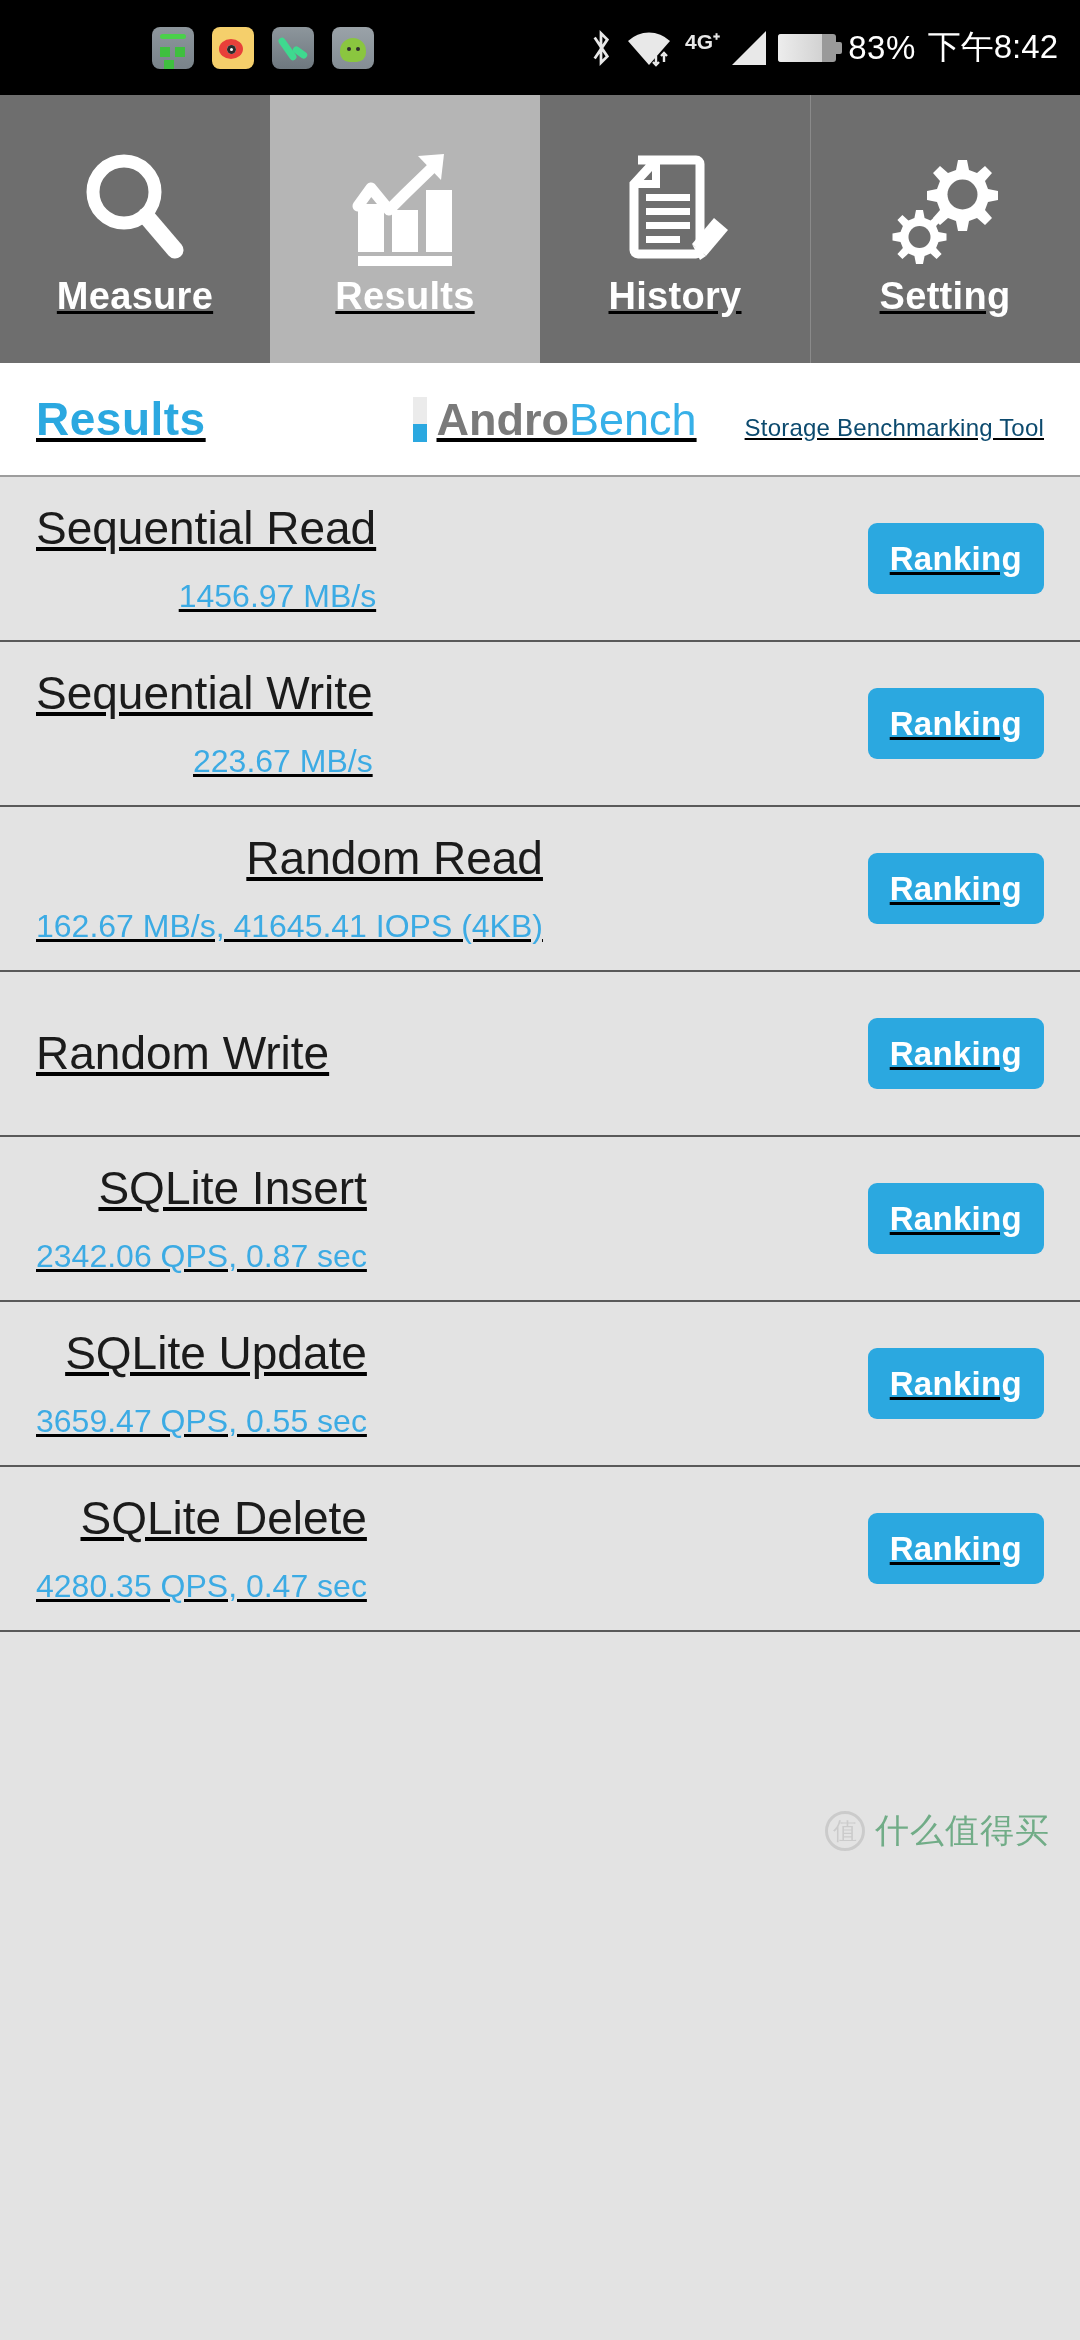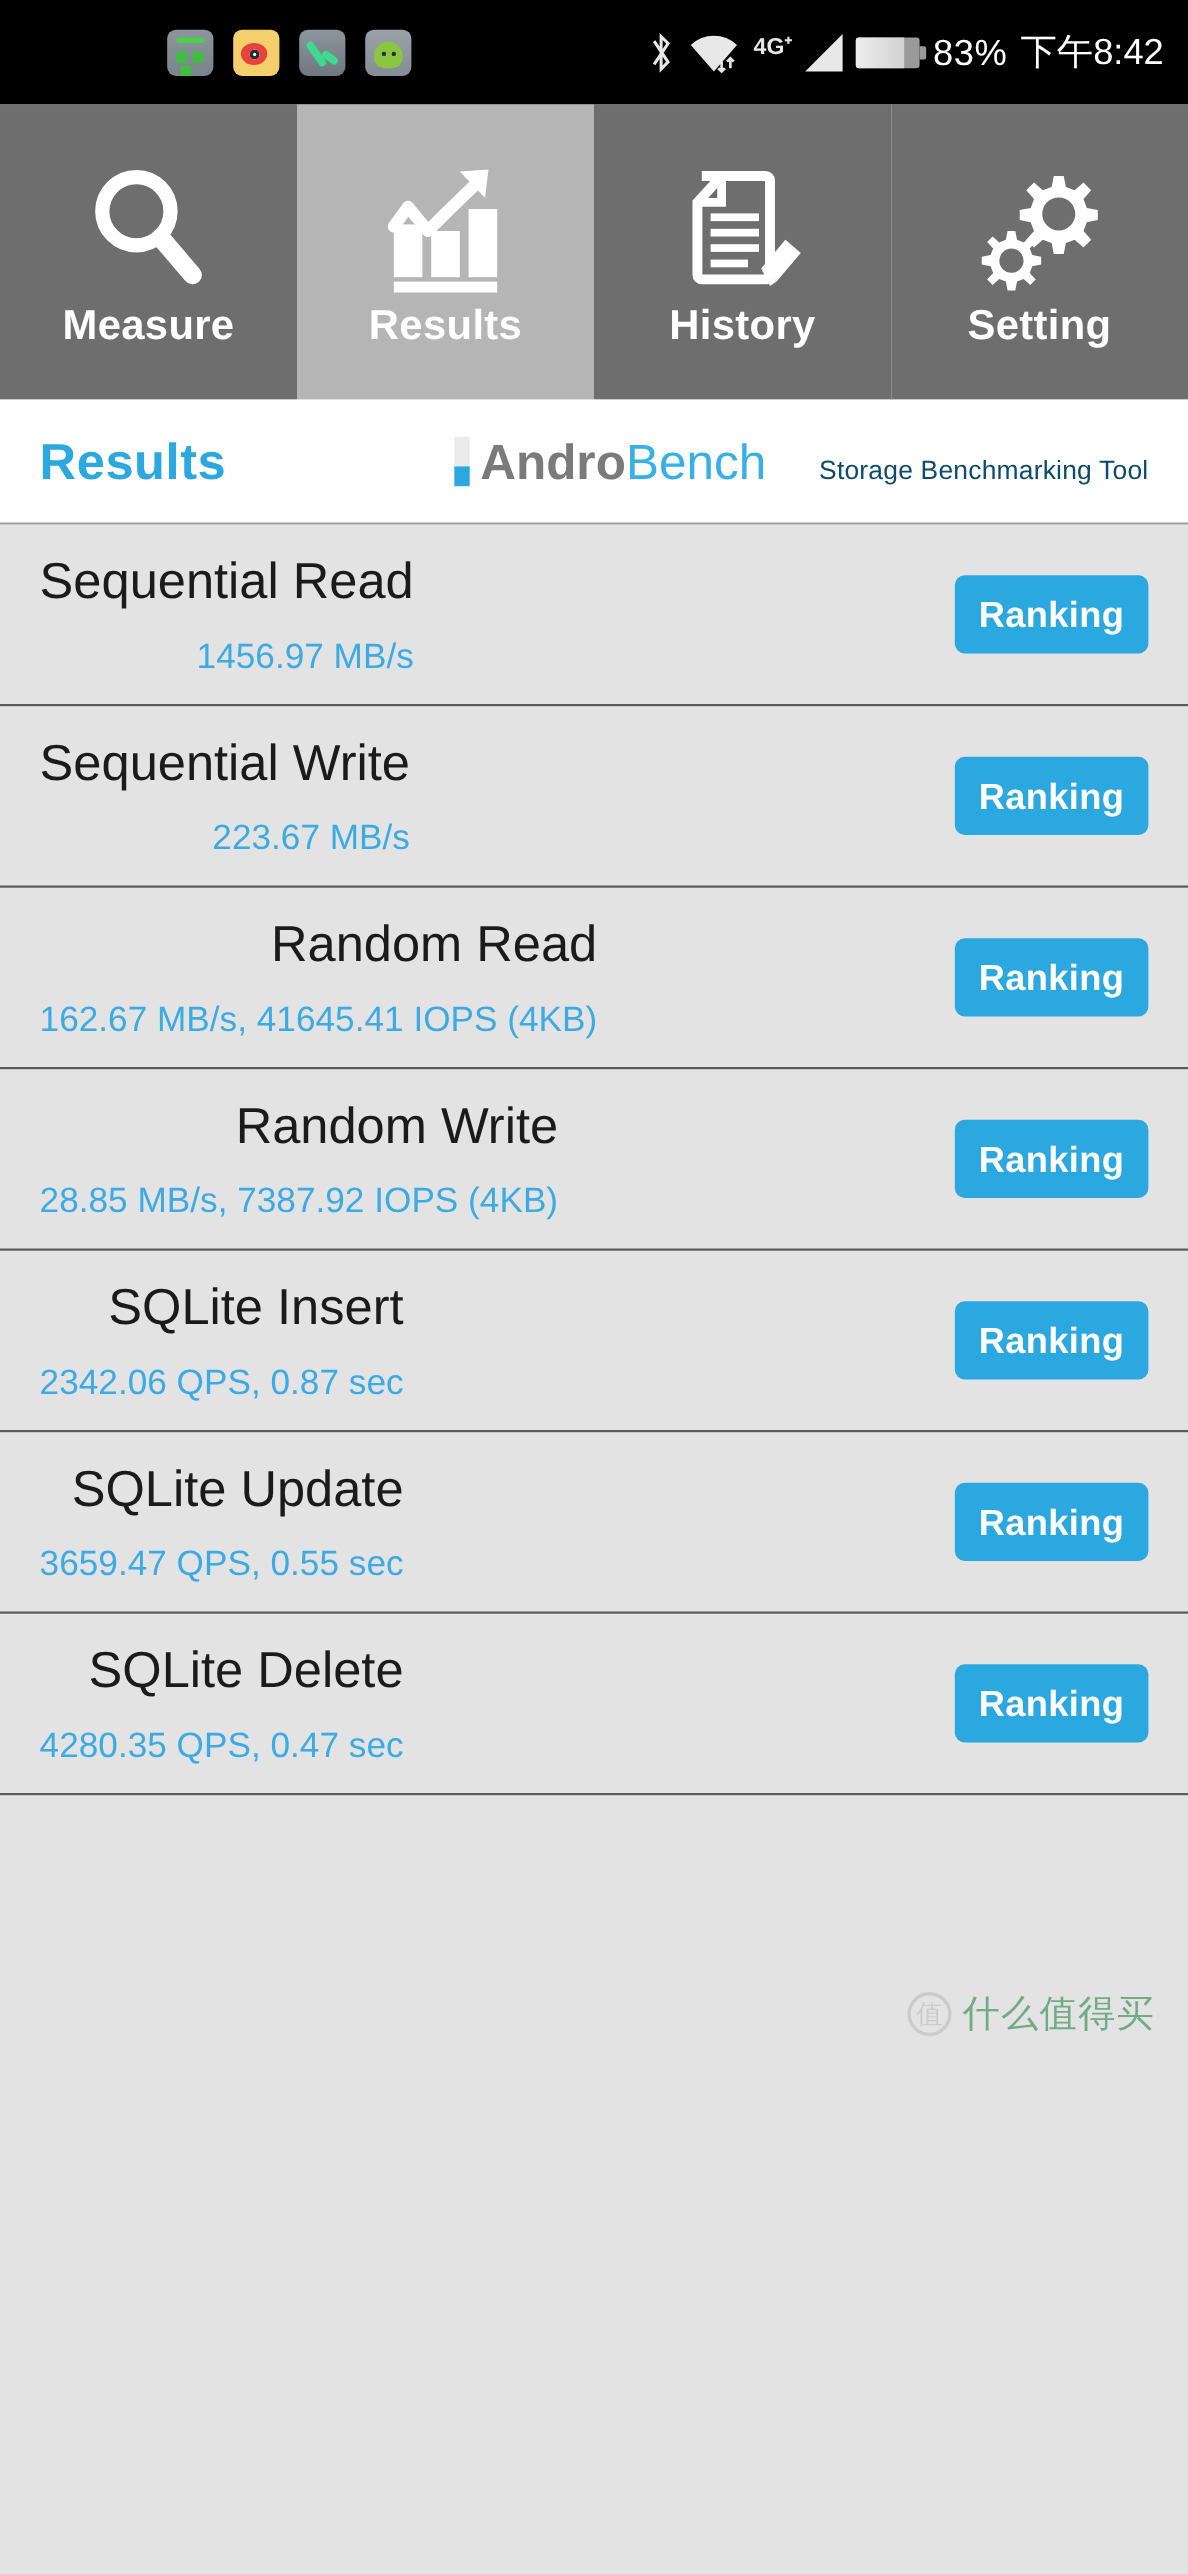--- a/index.html
+++ b/index.html
@@ -86,21 +86,21 @@
              font-weight:bold; border:none; border-radius:9px;
              padding:19px 22px; line-height:1; letter-spacing:.3px; }
 
   
   .watermark{ position:absolute; right:30px; bottom:18px;
               display:flex; align-items:center; gap:10px; opacity:.55; }
   .wm-badge{ width:40px;height:40px;border-radius:50%;border:3px solid #b9b9b9;
              color:#b9b9b9;font-size:24px;display:flex;align-items:center;justify-content:center; }
   .wm-text{ font-size:34px; color:#15803d; letter-spacing:1px; }
   .filler{ background:#e3e3e3; flex:1; }
-  .screen{ display:flex; flex-direction:column; height:1872px; position:relative; }
+  .screen{ display:flex; flex-direction:column; height:1872px; position:relative;text-decoration:underline; }
 </style>
 </head>
 <body>
 
 <div class="screen">
 
   <div class="statusbar">
     <div class="notif-icons">
       <div class="notif-ico ico-files"></div>
       <div class="notif-ico ico-weibo"></div>
@@ -221,21 +221,20 @@
       <div class="row-texts">
         <div class="row-title">Random Read</div>
         <div class="row-value">162.67 MB/s, 41645.41 IOPS (4KB)</div>
       </div>
       <button class="rank-btn">Ranking</button>
     </div>
 
     <div class="row">
       <div class="row-texts">
         <div class="row-title">Random Write</div>
-        <div class="row-value">28.85 MB/s, 7387.92 IOPS (4KB)</div>
       </div>
       <button class="rank-btn">Ranking</button>
     </div>
 
     <div class="row">
       <div class="row-texts">
         <div class="row-title">SQLite Insert</div>
         <div class="row-value">2342.06 QPS, 0.87 sec</div>
       </div>
       <button class="rank-btn">Ranking</button>

